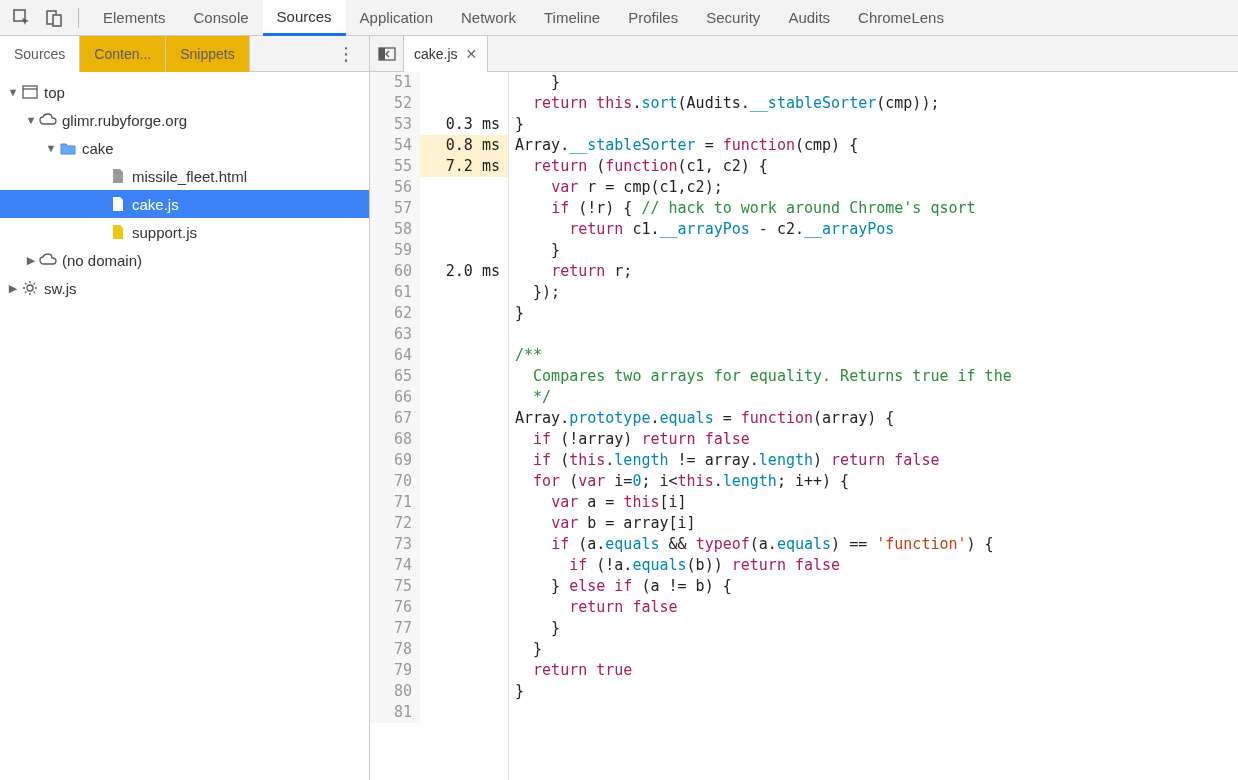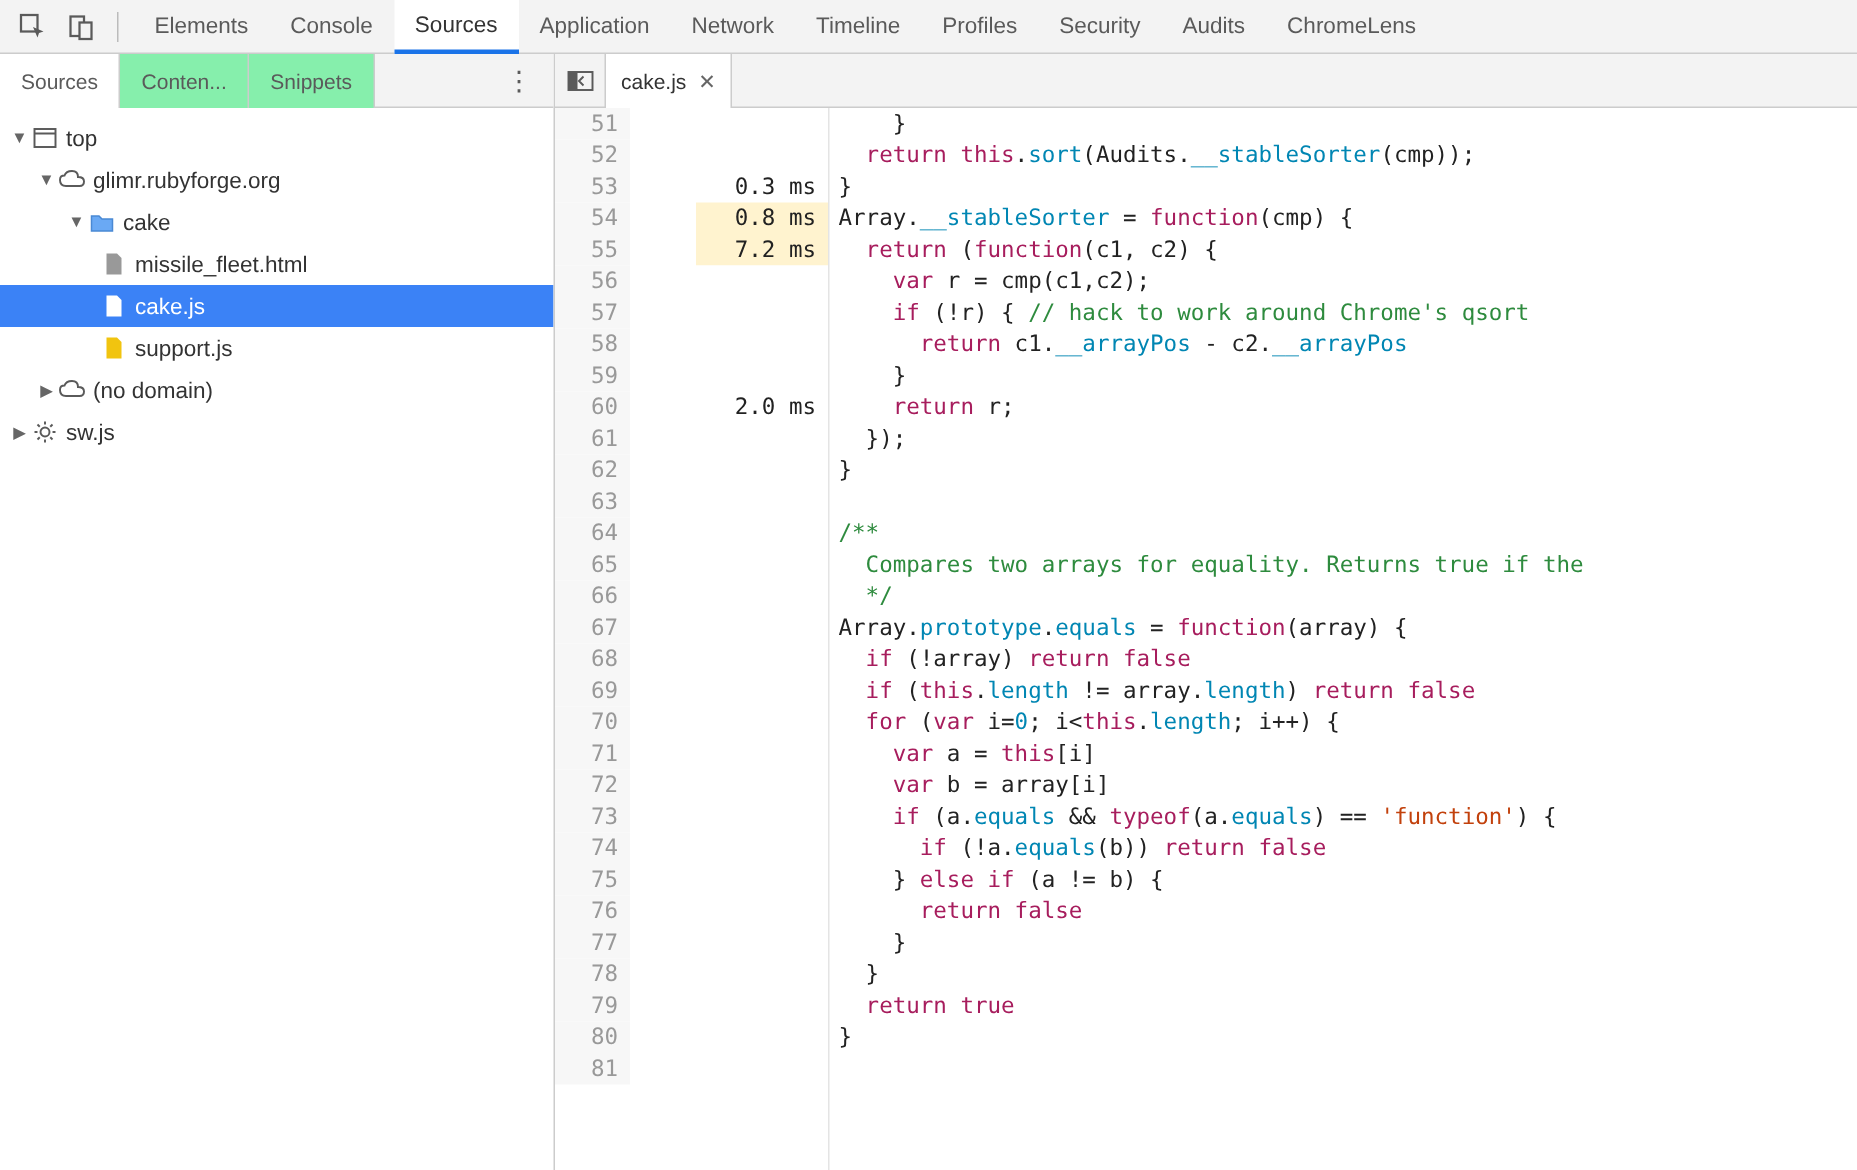--- a/index.html
+++ b/index.html
@@ -14,44 +14,44 @@
 .top-tab.active { color: #333; border-bottom: 3px solid #1a73e8; background: #fff; font-weight: 400; }
 
 
 .main { display: flex; height: calc(100% - 36px); }
 
 
 .left-panel { width: 370px; border-right: 1px solid #ccc; display: flex; flex-direction: column; }
 .left-tabs { display: flex; align-items: center; height: 36px; border-bottom: 1px solid #ccc; background: #f3f3f3; padding-right: 8px; }
 .left-tab { padding: 0 14px; height: 36px; display: flex; align-items: center; color: #5a5a5a; cursor: pointer; font-size: 14px; border-right: 1px solid #ccc; background: #fff; }
 .left-tab.first { border-left: none; }
-.left-tab.inactive { background: #86efac; }
+.left-tab.inactive { background: #eab308; }
 .kebab { margin-left: auto; font-size: 18px; cursor: pointer; color: #5a5a5a; padding: 0 6px; }
 
 .file-tree { flex: 1; overflow: auto; padding-top: 6px; font-size: 15px; }
 .tree-row { display: flex; align-items: center; height: 28px; padding-left: 6px; cursor: pointer; white-space: nowrap; }
 .tree-row.selected { background: #3b82f6; color: #fff; }
 .tree-row .arrow { width: 14px; display: inline-flex; justify-content: center; color: #666; font-size: 11px; }
 .tree-row .ticon { width: 20px; display: inline-flex; justify-content: center; margin-right: 4px; }
 .tree-row .label { }
 .indent-0 { padding-left: 6px; }
 .indent-1 { padding-left: 24px; }
 .indent-2 { padding-left: 44px; }
-.indent-3 { padding-left: 66px; }
+.indent-3 { padding-left: 108px; }
 
 
 .right-panel { flex: 1; display: flex; flex-direction: column; }
 .editor-tabs { display: flex; align-items: center; height: 36px; background: #f3f3f3; border-bottom: 1px solid #ccc; }
 .editor-tabs .nav-btn { width: 34px; height: 36px; display: flex; align-items: center; justify-content: center; border-right: 1px solid #ccc; cursor: pointer; }
 .editor-tab { display: flex; align-items: center; padding: 0 10px; height: 36px; background: #fff; border-right: 1px solid #ccc; gap: 8px; font-size: 14px; }
 .editor-tab .close { cursor: pointer; color: #666; font-size: 14px; }
 
 .editor { flex: 1; display: flex; overflow: auto; font-family: Menlo, Consolas, monospace; font-size: 15px; line-height: 21px; }
 .gutter { background: #fff; border-right: 1px solid #e4e4e4; }
-.gutter-row { display: flex; height: 21px; gap: 44px; }
+.gutter-row { display: flex; height: 21px; }
 .line-no { width: 50px; text-align: right; padding-right: 8px; color: #999; background: #f7f7f7; }
 .timing { width: 88px; text-align: right; padding-right: 8px; background: #fff; color: #222; }
 .timing.hl { background: #fff3cf; }
 .code-area { flex: 1; padding-left: 6px; }
 .code-line { height: 21px; white-space: pre; }
 
 
 .kw { color: #a71d5d; }
 .prop { color: #0086b3; }
 .num { color: #0086b3; }

